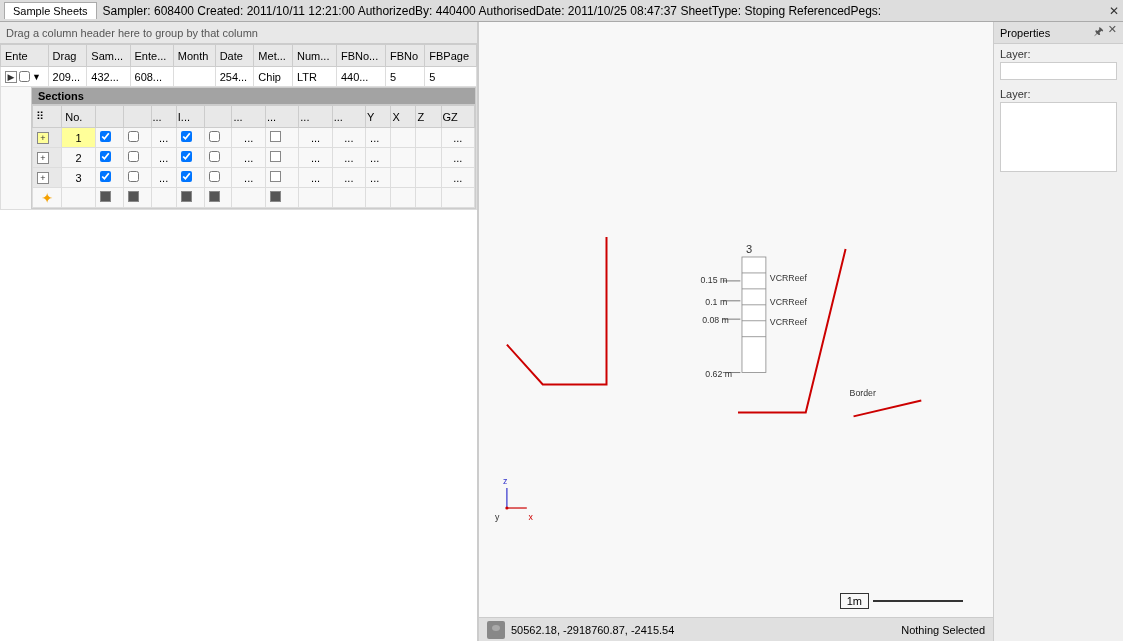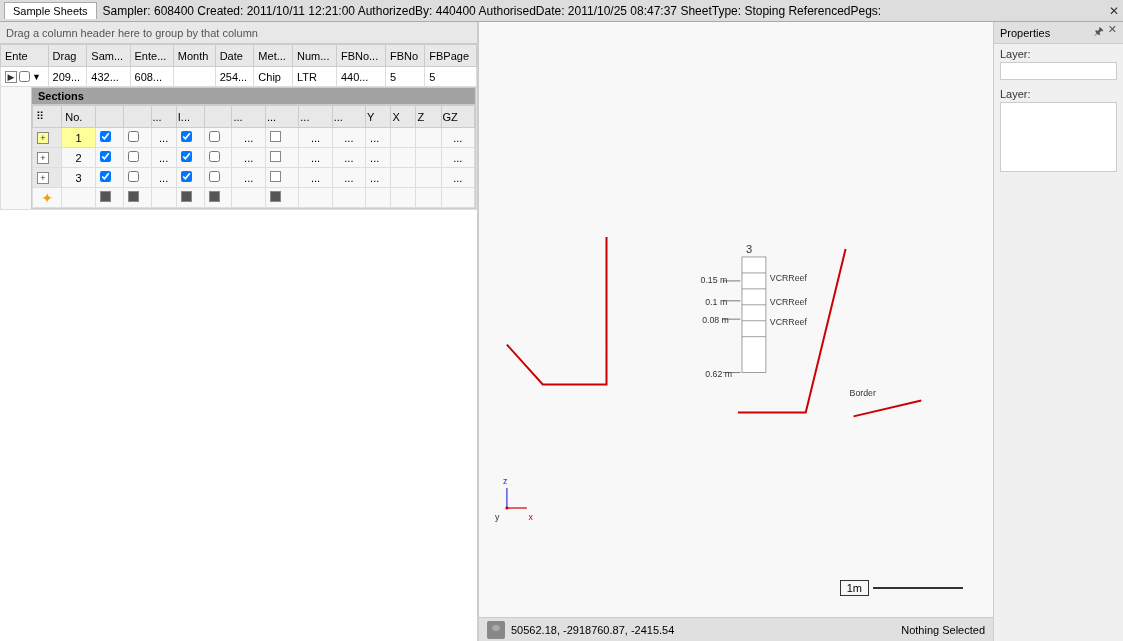--- a/index.html
+++ b/index.html
@@ -93,21 +93,21 @@
       width: 100%; border: 1px solid #ccc; padding: 1px 3px; font-size: 11px;
       background: #fff; height: 18px;
     }
     .props-textarea {
       width: 100%; border: 1px solid #ccc; padding: 2px 3px; font-size: 11px;
       background: #fff; height: 70px; resize: none;
     }
     
     
     .scale-bar-container {
-      position: absolute; bottom: 45px; right: 30px;
+      position: absolute; bottom: 32px; right: 30px;
       display: flex; align-items: center; gap: 4px; font-size: 11px;
     }
     .scale-bar-box { border: 1px solid #333; padding: 1px 6px; background: #f8f8f8; font-size: 11px; }
     .scale-line { 
       display: flex; flex-direction: column; align-items: center;
     }
     .scale-line-bar { 
       width: 90px; height: 2px; background: #333; 
       border-left: 3px solid #333; border-right: 3px solid #333;
     }

